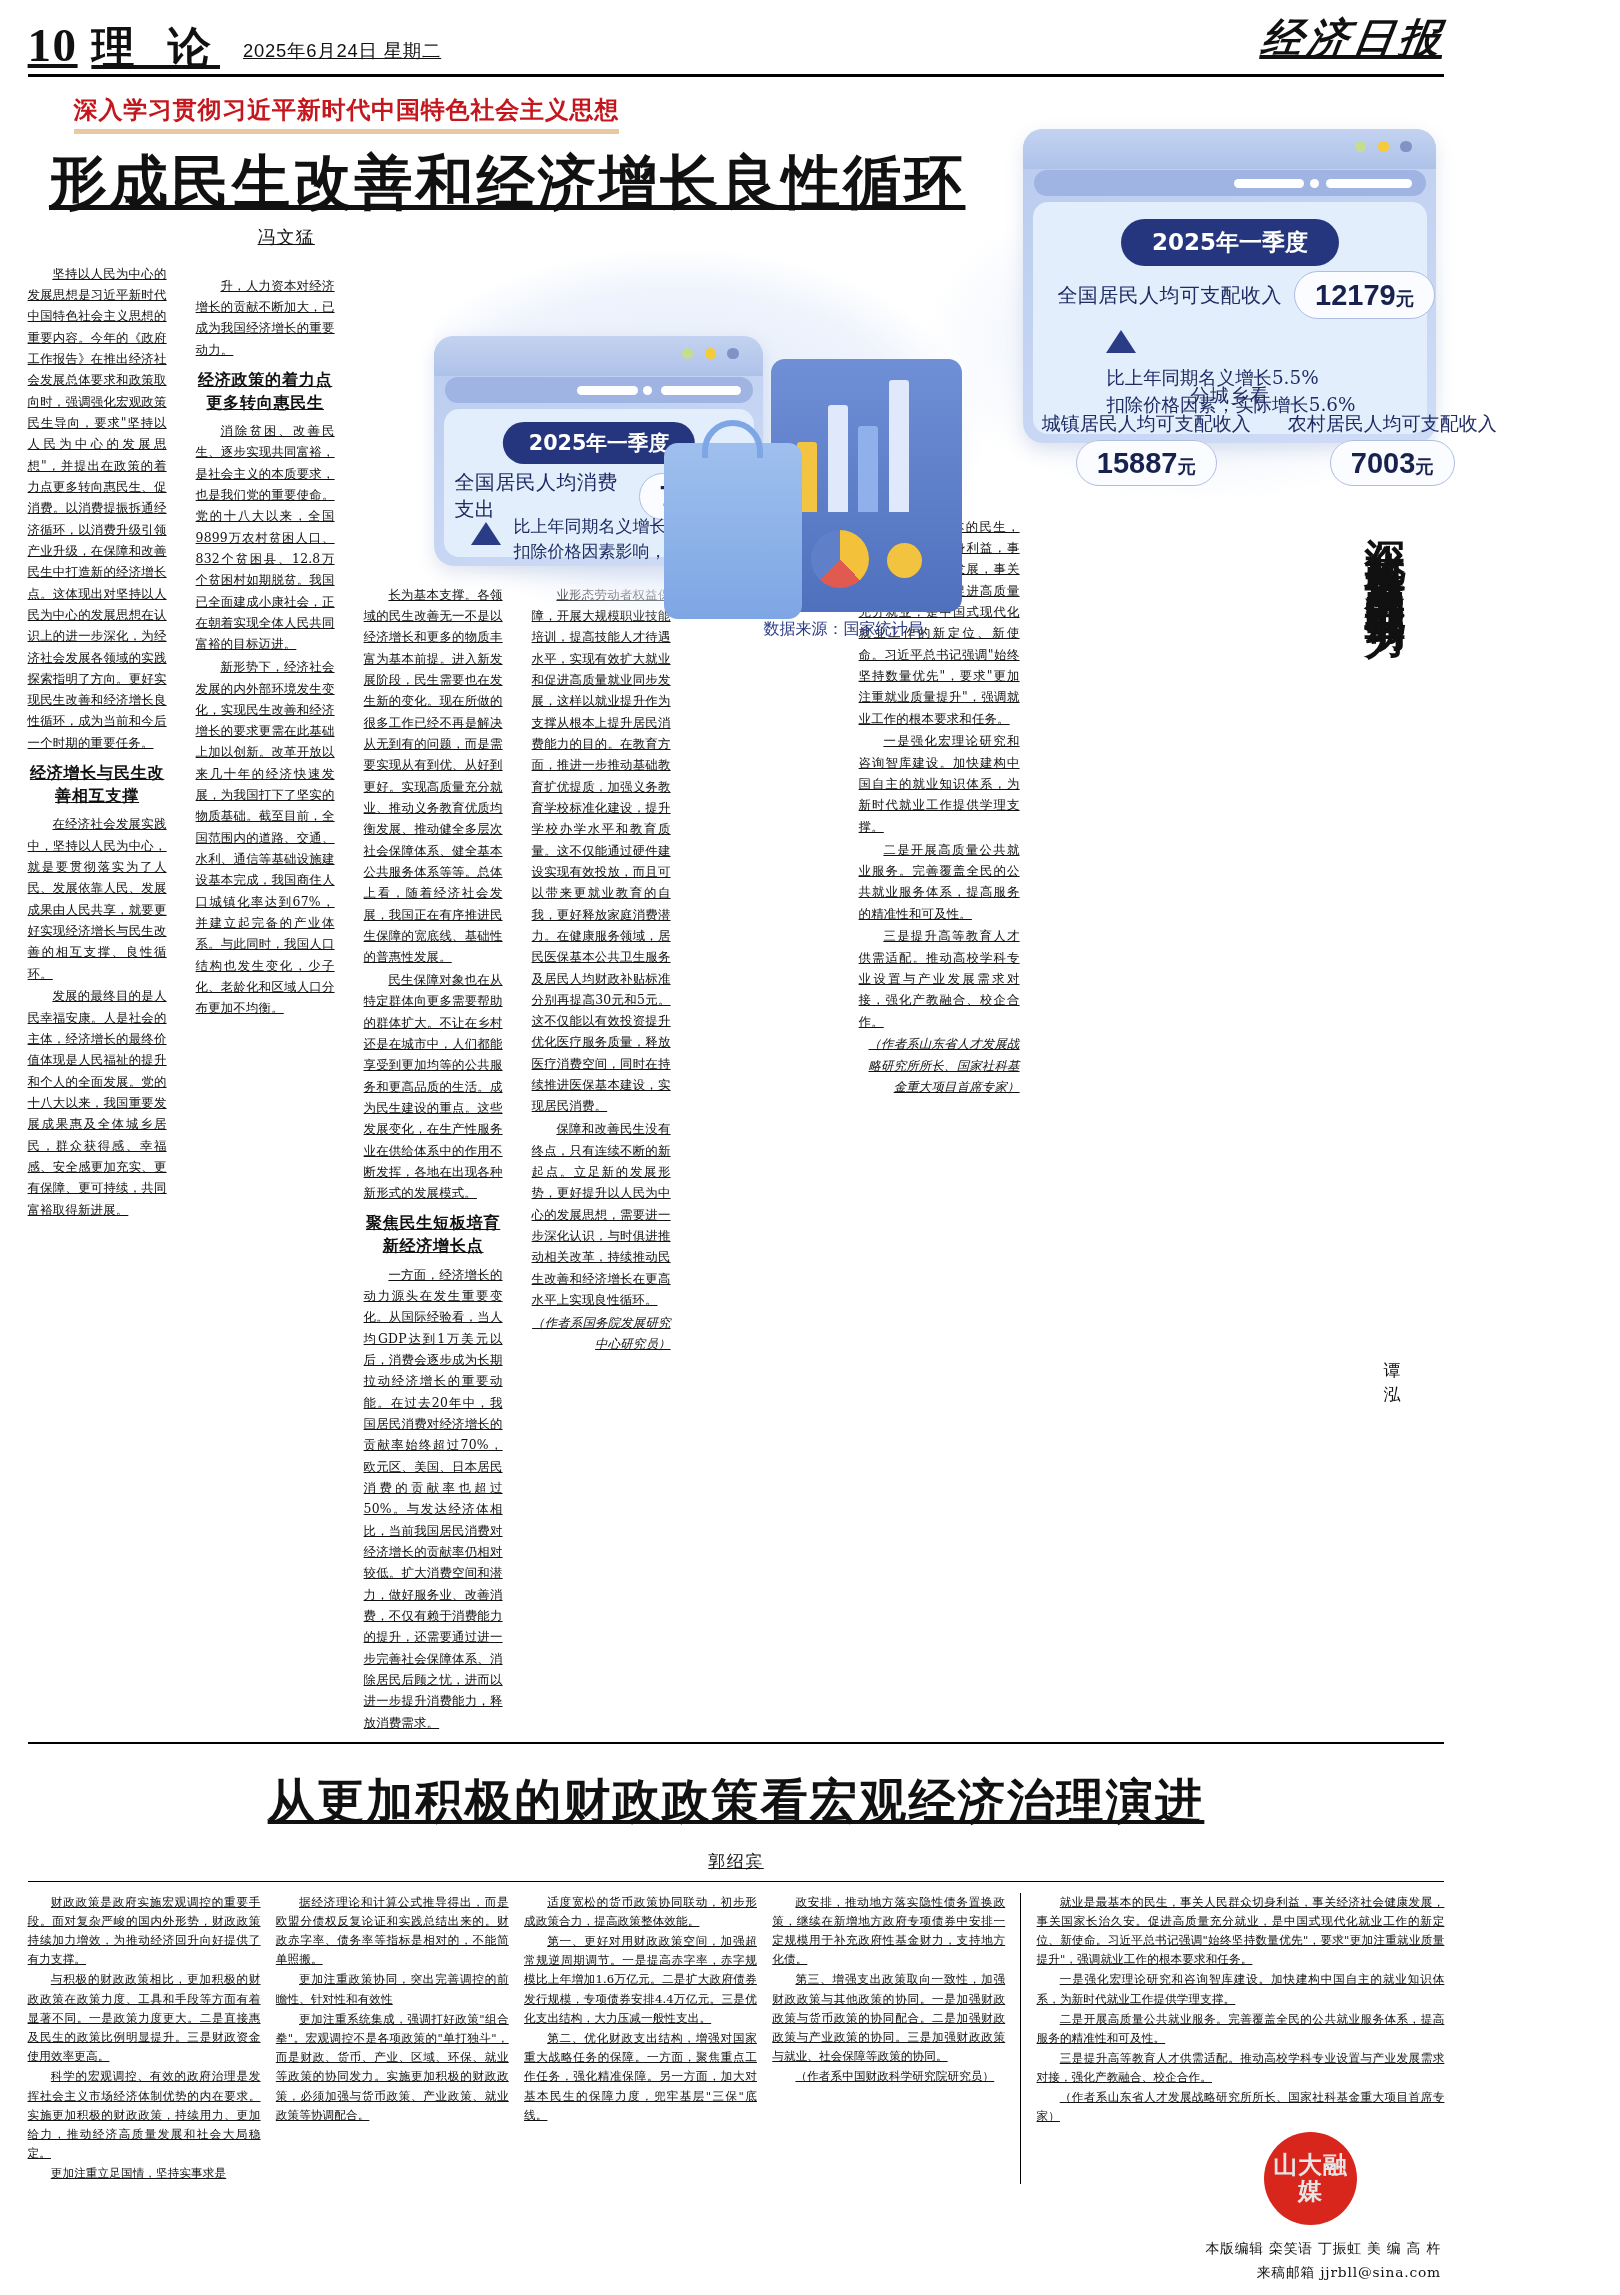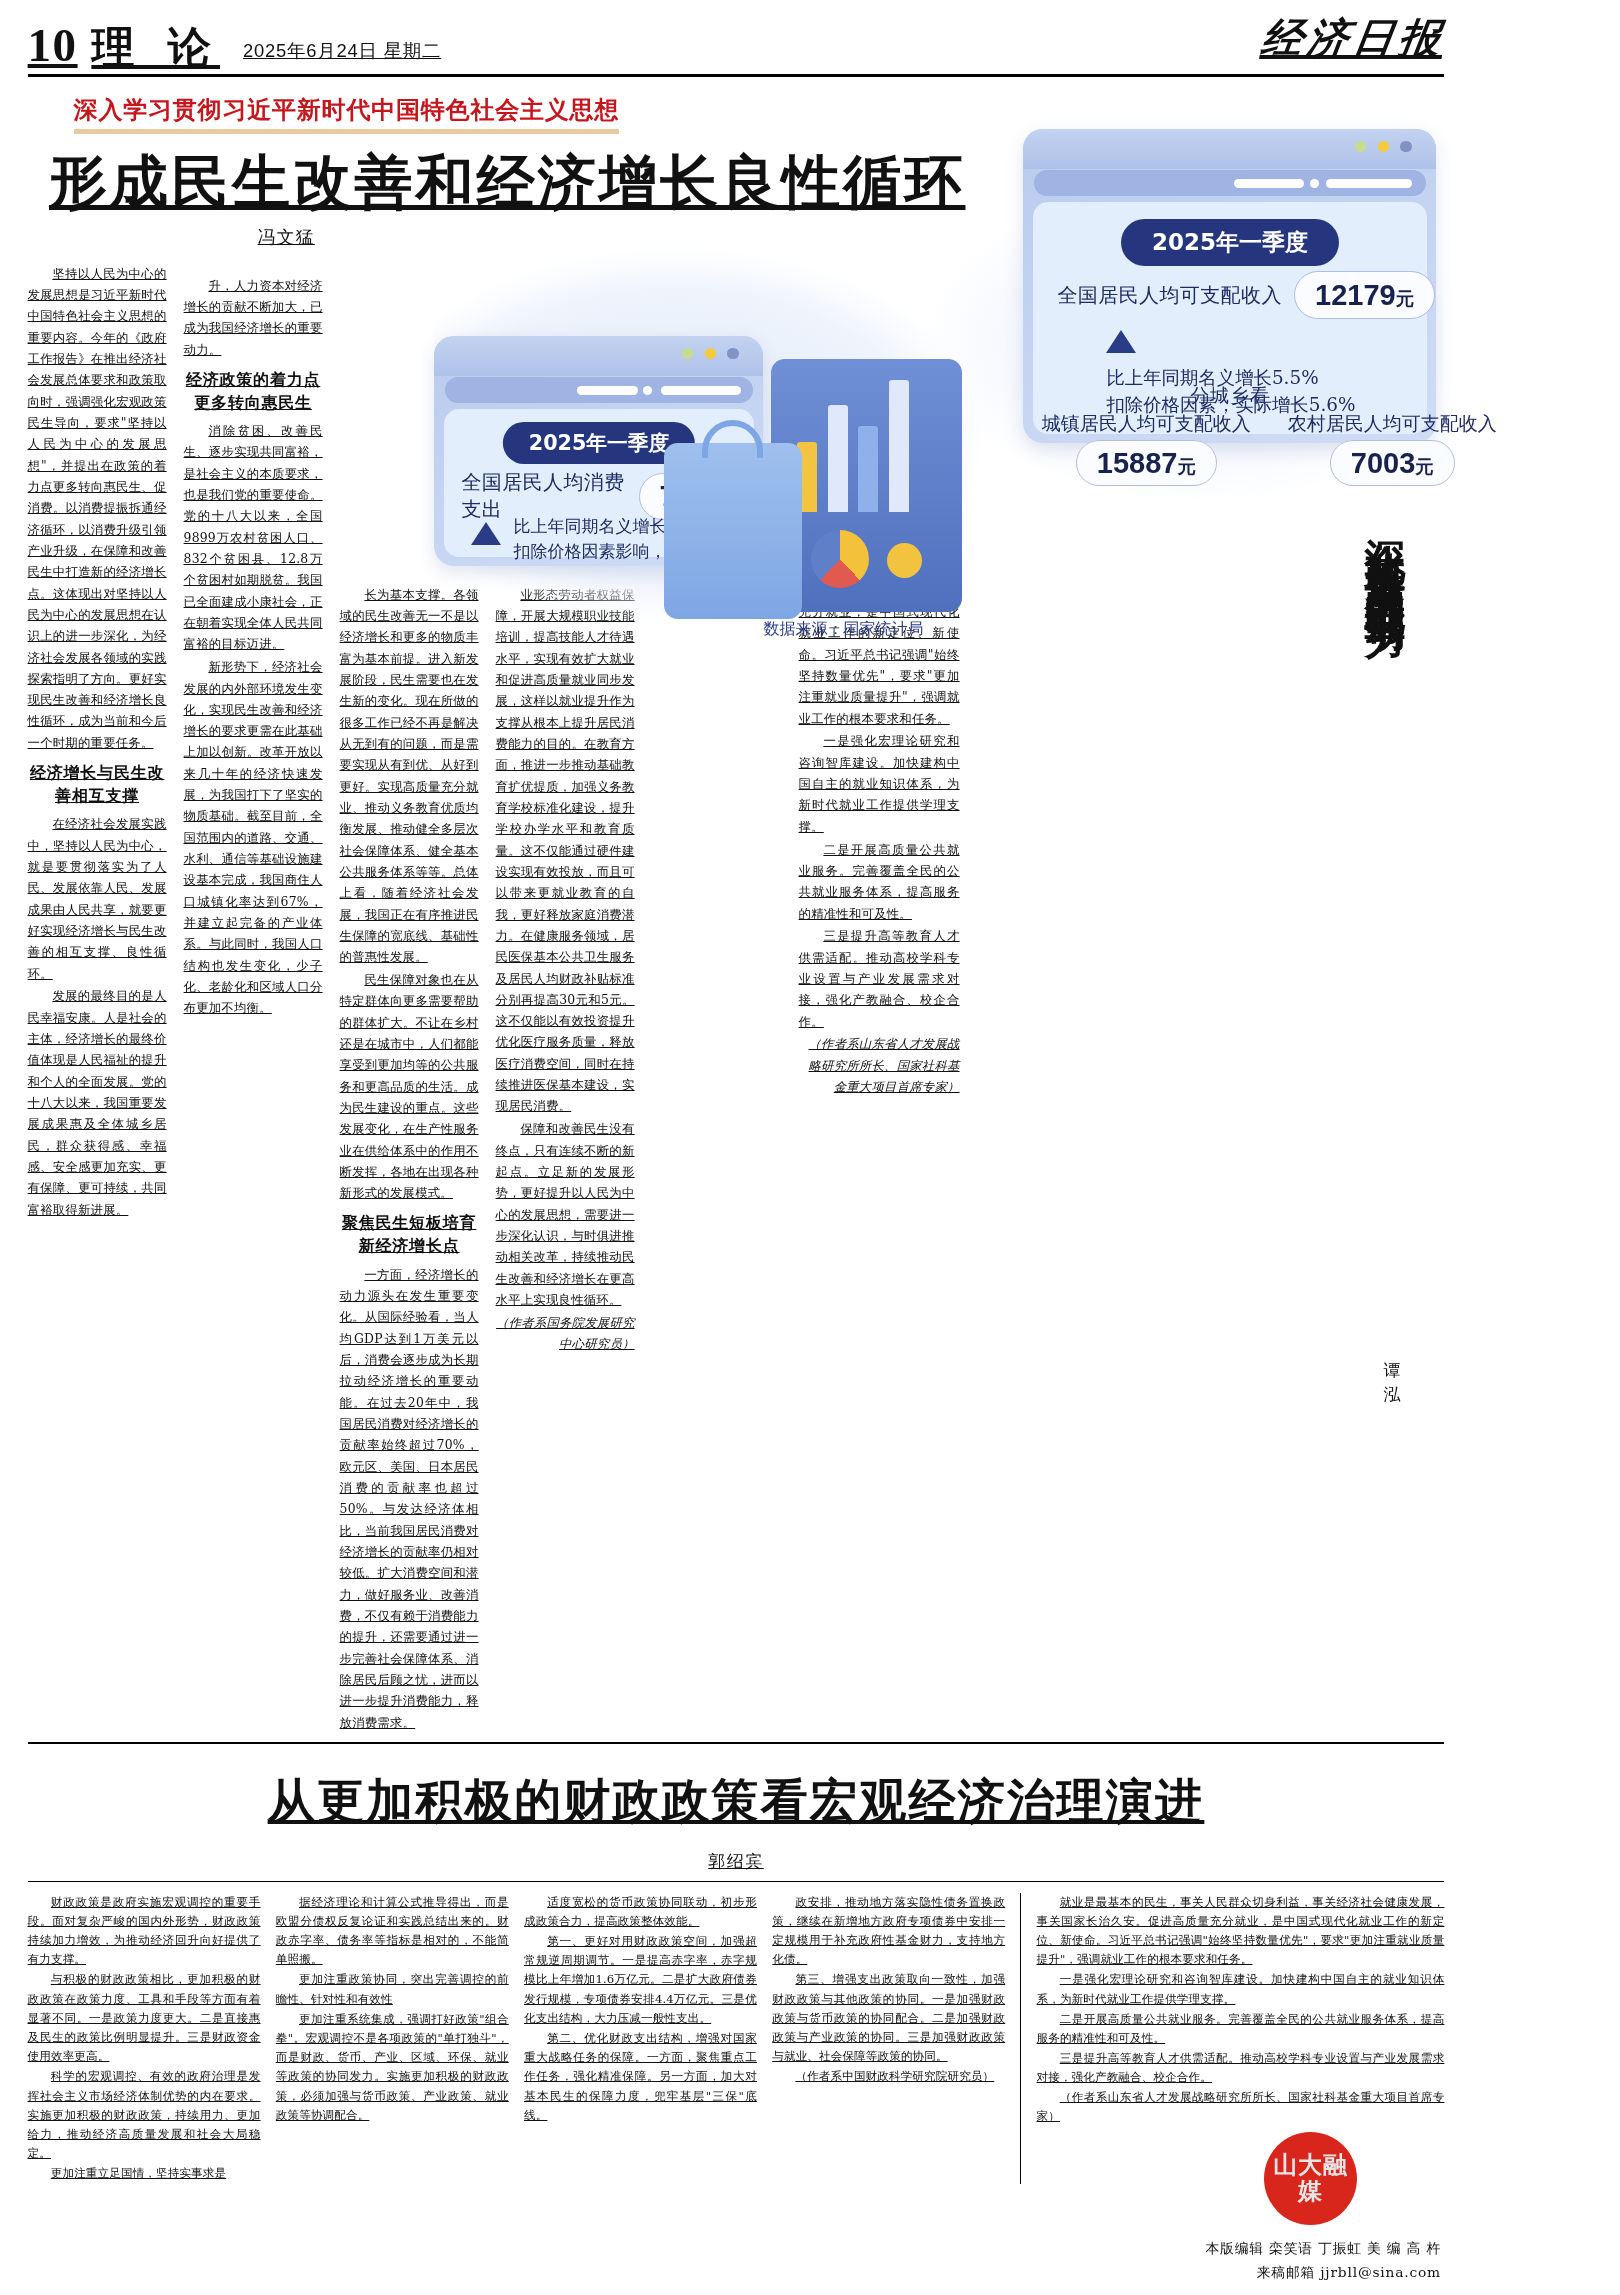--- a/index.html
+++ b/index.html
@@ -144,21 +144,21 @@
     background: linear-gradient(180deg,#6f8fd6 0%, #4f70bd 100%);
   }
   .bar { position: absolute; bottom: 0; border-radius: 3.1px 3.1px 0 0; }
   .pie {
     position: absolute; border-radius: 50%;
     background: conic-gradient(#f3c23a 0 38%, #e05a4f 0 62%, #5f7fc9 0 100%);
   }
   .coin { position: absolute; border-radius: 50%; background: #f1c33f; }
 
   
-  .cols { display: flex; gap: 17px; margin-top: 12.2px; }
+  .cols { display: flex; gap: 29px; margin-top: 12.2px; }
   .col {
     font-family: "DejaVu Serif", serif;
     font-size: 12.4px; line-height: 1.72; text-align: justify;
     color: #111; letter-spacing: 0.2px;
   }
   .col p { text-indent: 2em; margin-bottom: 1.5px; }
   .col h4 {
     font-family: "DejaVu Sans", sans-serif;
     font-size: 16px; font-weight: 700; text-align: center;
     margin: 7.7px 0 6.1px; letter-spacing: 0.8px; line-height: 1.45;
@@ -297,21 +297,21 @@
           <span class="seg" style="right:115px; width:61px;"></span>
           <span class="seg" style="right:101px; width:8.4px;"></span>
           <span class="seg" style="right:12.2px; width:80px;"></span>
         </div>
         <div class="dev-screen"></div>
 
         <div class="pill-title" style="top:86px; padding:6.9px 26px; font-size:20.7px;">
           <span>2025年一季度</span>
         </div>
 
-        <div class="stat-row" style="left:27px; top:133px;">
+        <div class="stat-row" style="left:20px; top:133px;">
           <span class="stat-label">全国居民人均消费支出</span>
           <span class="stat-chip">
             <span>7681</span><span class="unit">元</span>
           </span>
         </div>
 
         <div class="note-row" style="left:37px; top:178px; font-size:17px;">
           <span class="tri-up"></span>
           <span>
             <span>比上年同期名义增长5.2%</span><br>

